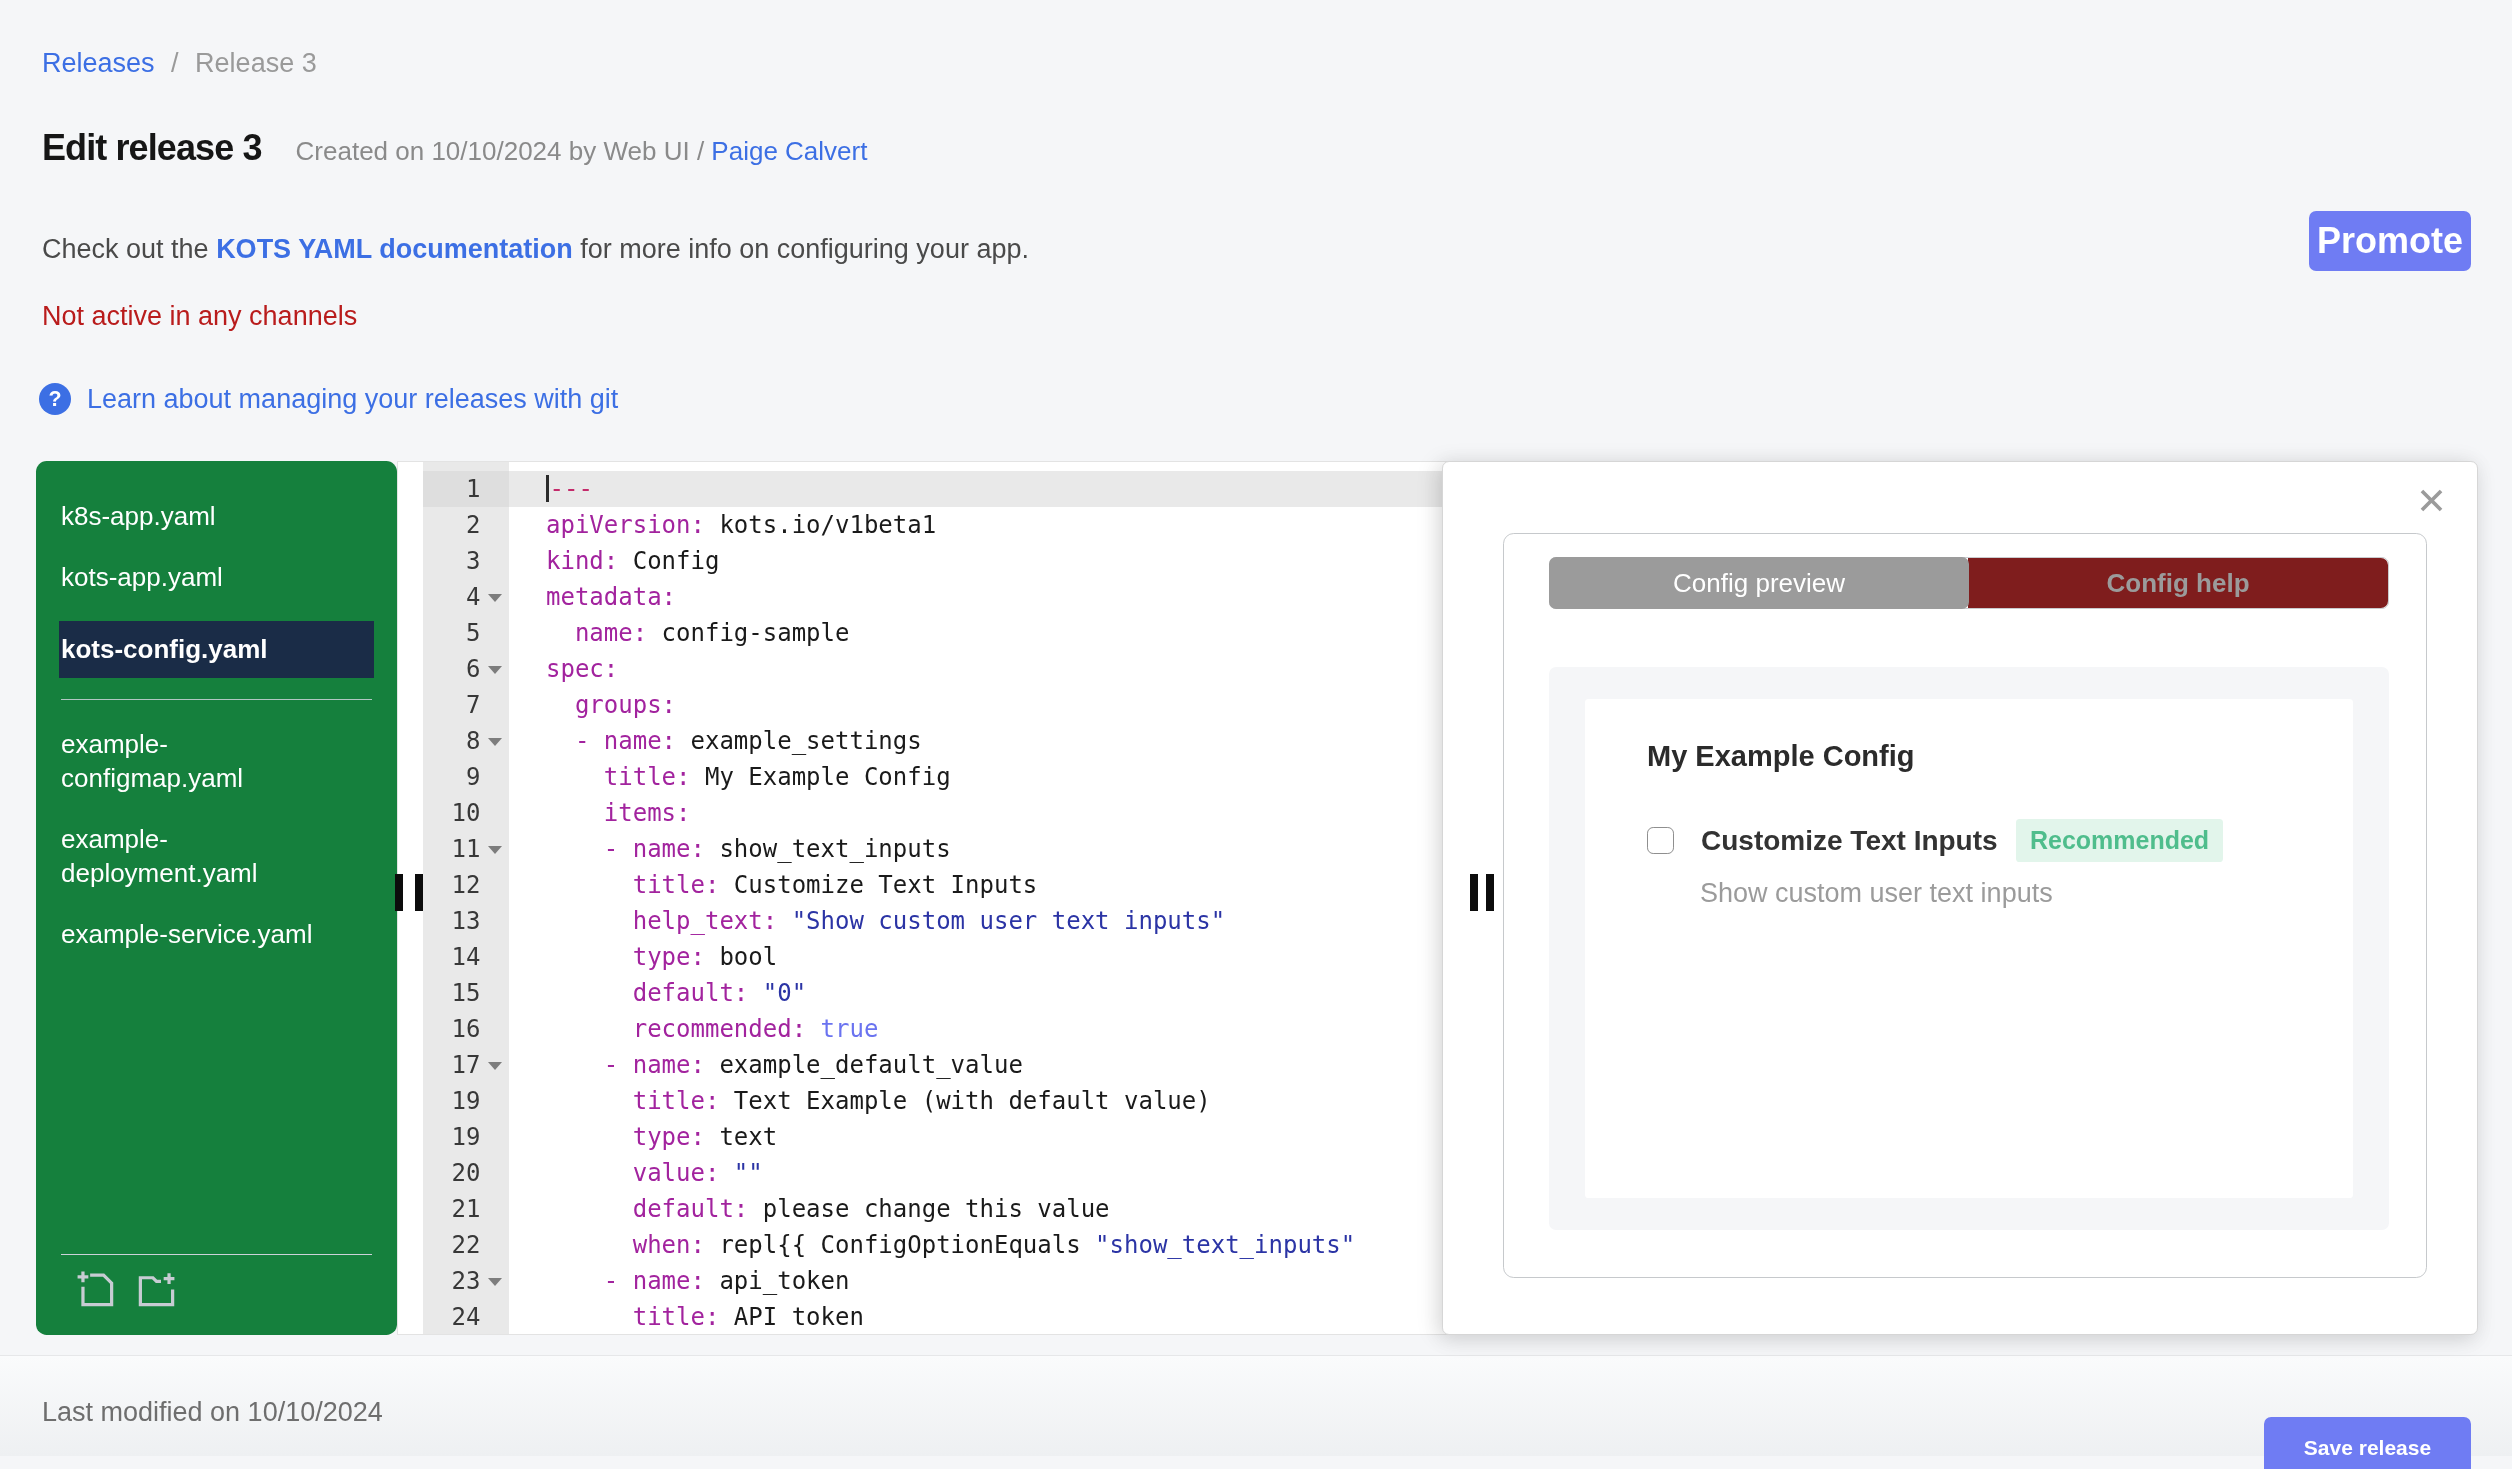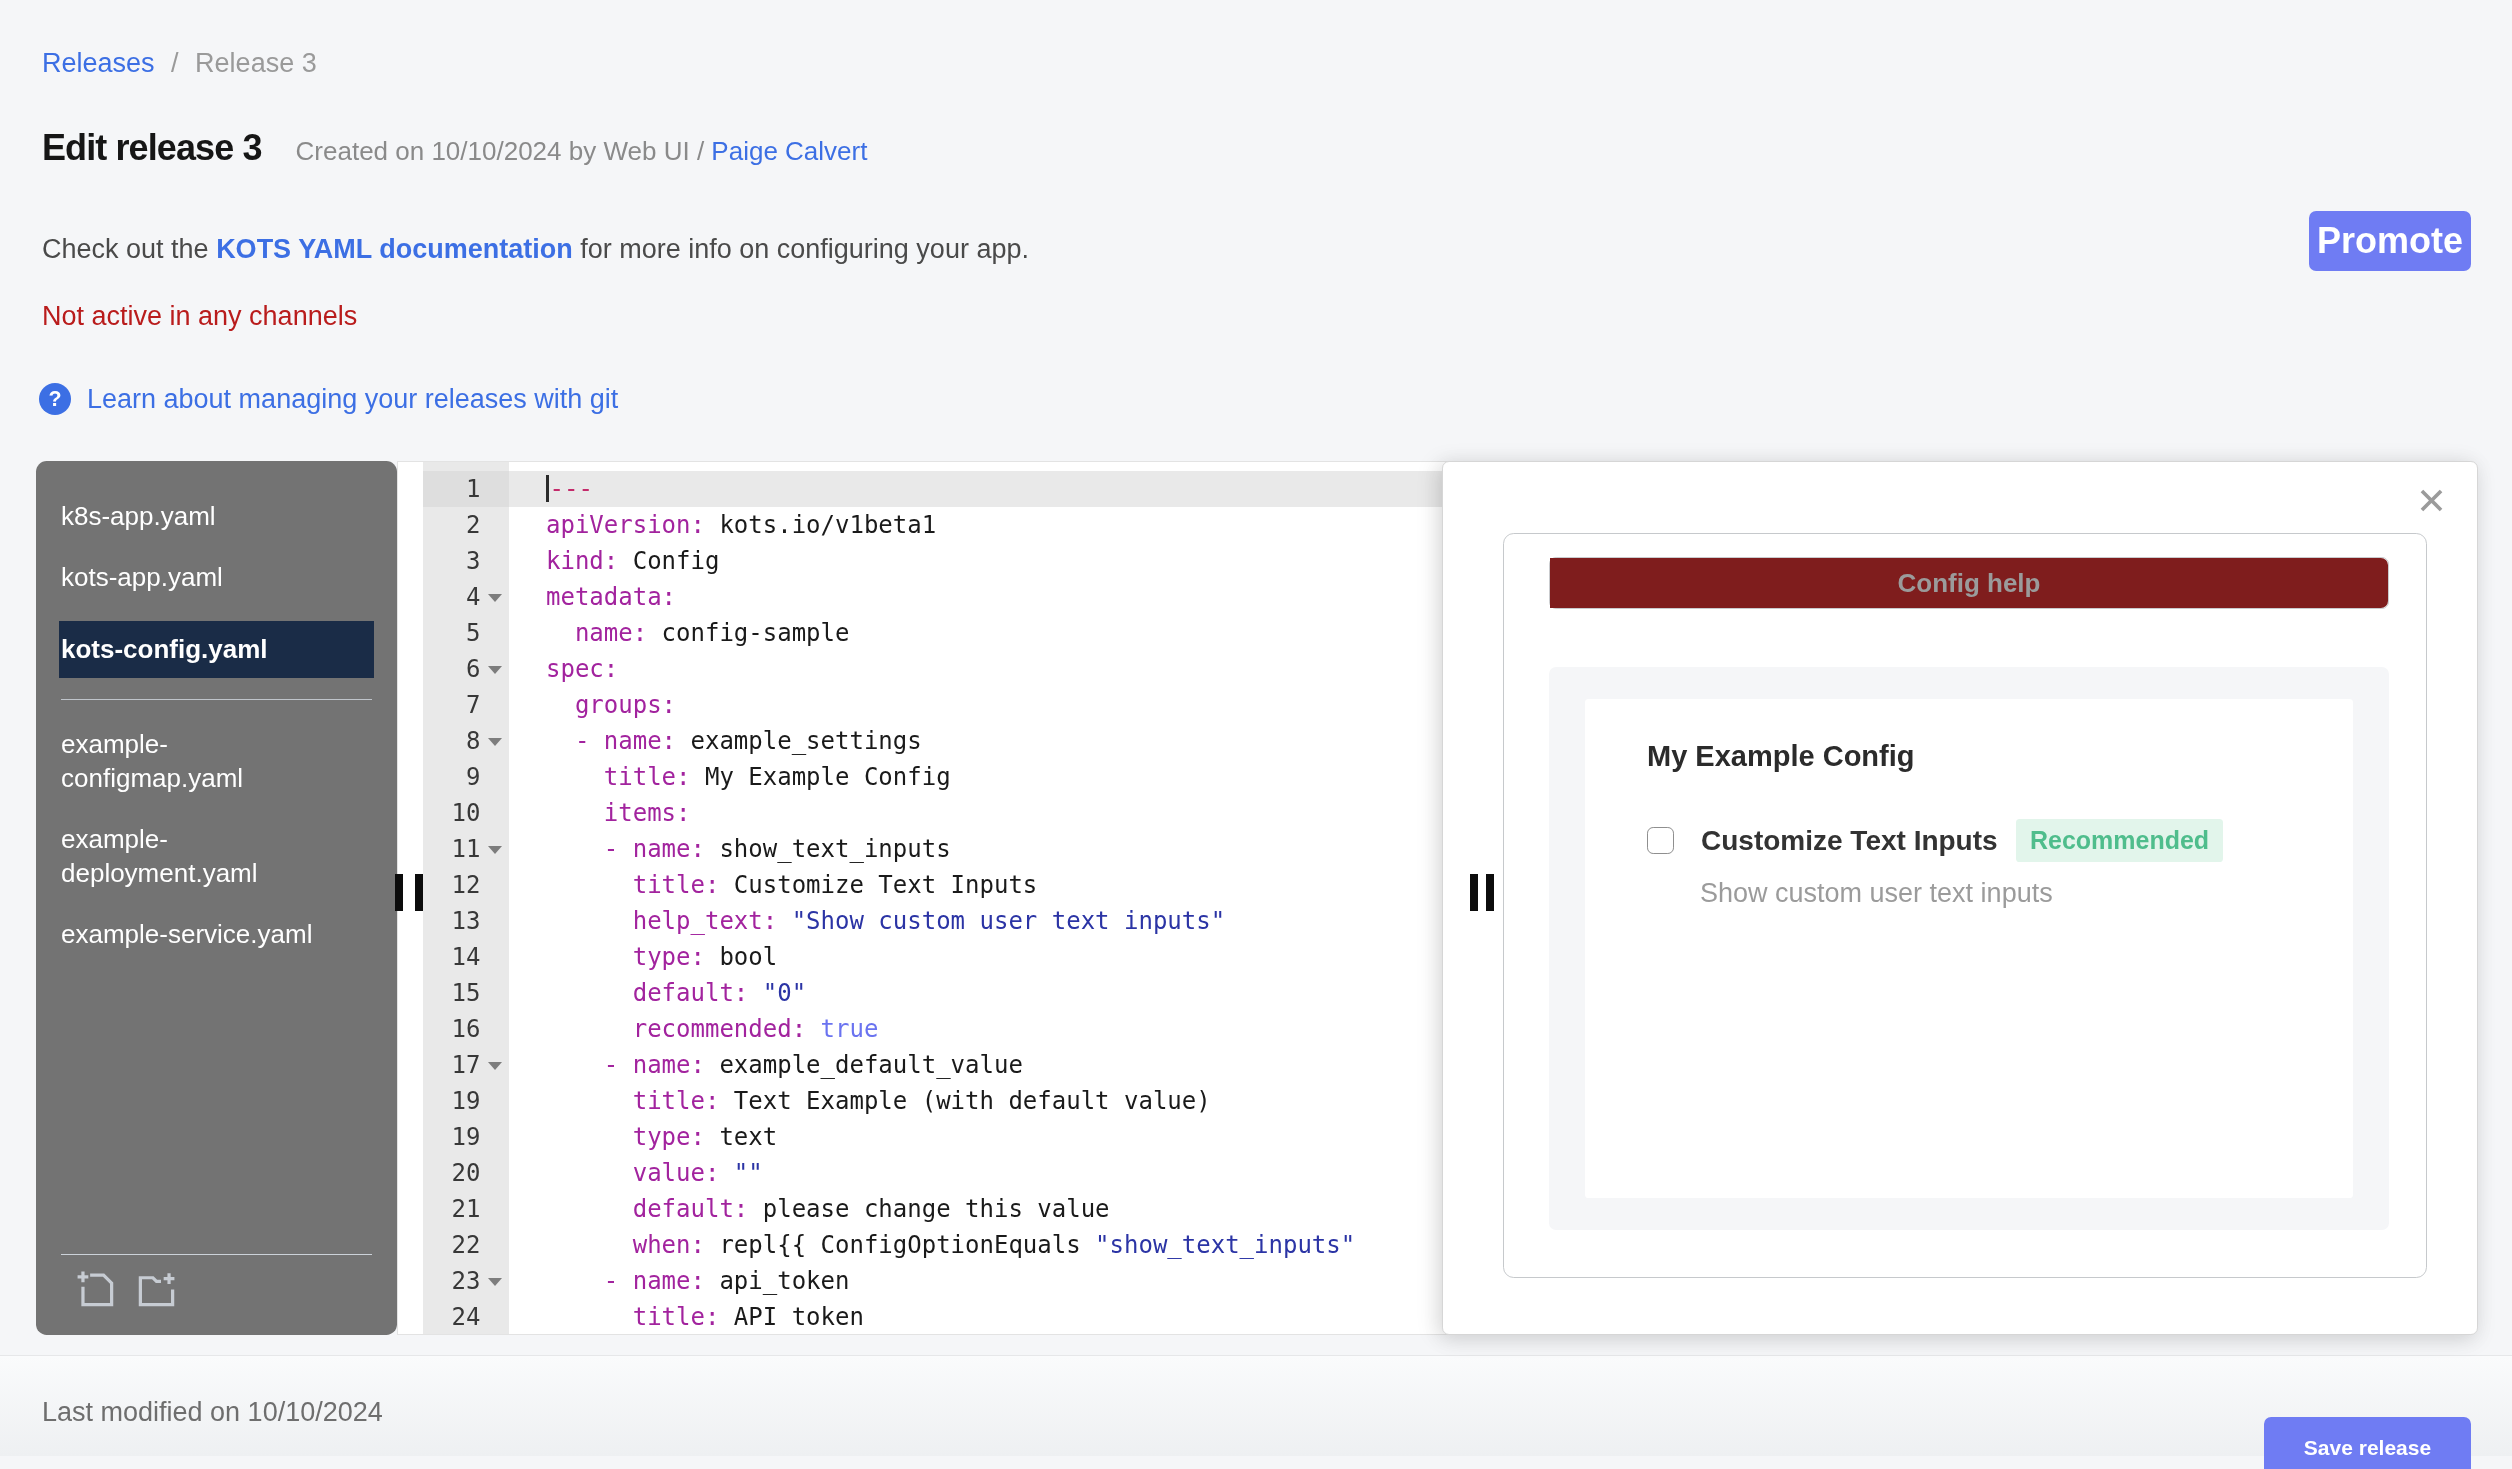--- a/index.html
+++ b/index.html
@@ -32,21 +32,21 @@
 
   .btn { background:#6f7cf3; color:#fff; border:none; border-radius:7.1px; cursor:pointer;
          font-family:"Liberation Sans", sans-serif; font-weight:bold; }
   .promote-btn { position:absolute; right:41px; top:211px; width:162px; height:60px; font-size:36px;margin-left:9px; }
 
   
   .main { position:absolute; left:36px; top:461px; width:2441px; height:874px; }
 
   
   .sidebar { position:absolute; left:0; top:0; width:361px; height:874px;
-             background:#737373; border-radius:10.7px; padding:34px 25px 16px 25px; }
+             background:#15803d; border-radius:10.7px; padding:34px 25px 16px 25px; }
   .file-list { }
   .file { color:#fff; font-size:26px; line-height:34px; margin:27px 0; max-width:259px; cursor:pointer; }
   .file:first-child { margin-top:3.6px; }
   .file.selected { background:#1a2c47; font-weight:bold; margin:18px -1.8px; padding:11.6px 1.8px; max-width:none; }
   .file-divider { border-top:0.9px solid #ccd2d9; opacity:.85; margin:21.4px 0; }
   .sidebar-bottom { position:absolute; left:25px; right:25px; bottom:16px;
                     border-top:0.9px solid #ccd2d9; padding:12.5px 0 9px 12.5px; display:flex; gap:18px; }
   .sb-icon { width:43px; height:43px; cursor:pointer; }
   .sb-icon svg { width:100%; height:100%; }
 
@@ -277,20 +277,21 @@
     </div>
 
     <div class="hbar" style="left:1434px; top:413px;"></div>
     <div class="hbar" style="left:1450px; top:413px;"></div>
 
     <div class="right-panel">
       <span class="close-x">✕</span>
 
       <div class="preview-card">
         <div class="tabs">
+          <div class="tab active">Config preview</div>
           <div class="tab inactive">Config help</div>
         </div>
 
         <div class="gray-box">
           <div class="white-card">
             <div class="group-title">My Example Config</div>
             <div class="config-item-row">
               <span class="checkbox"></span>
               <span class="item-label">Customize Text Inputs</span>
               <span class="badge">Recommended</span>

